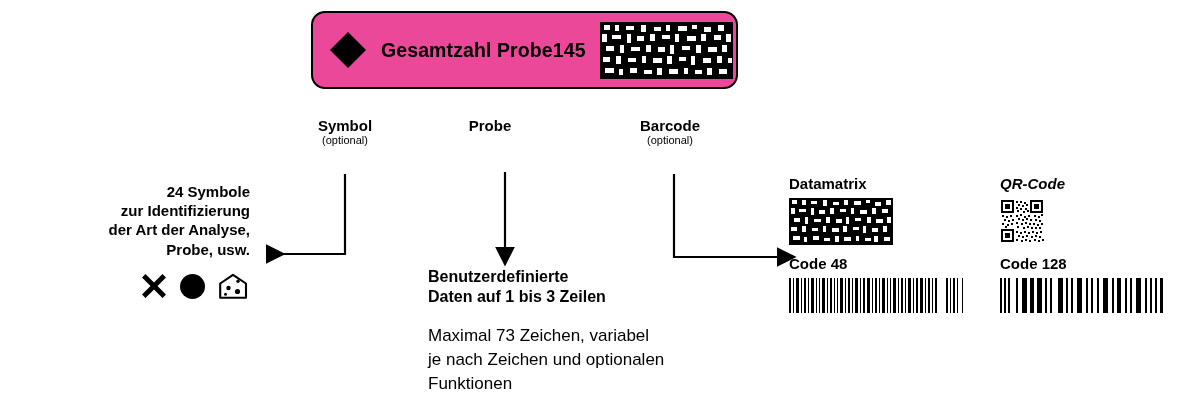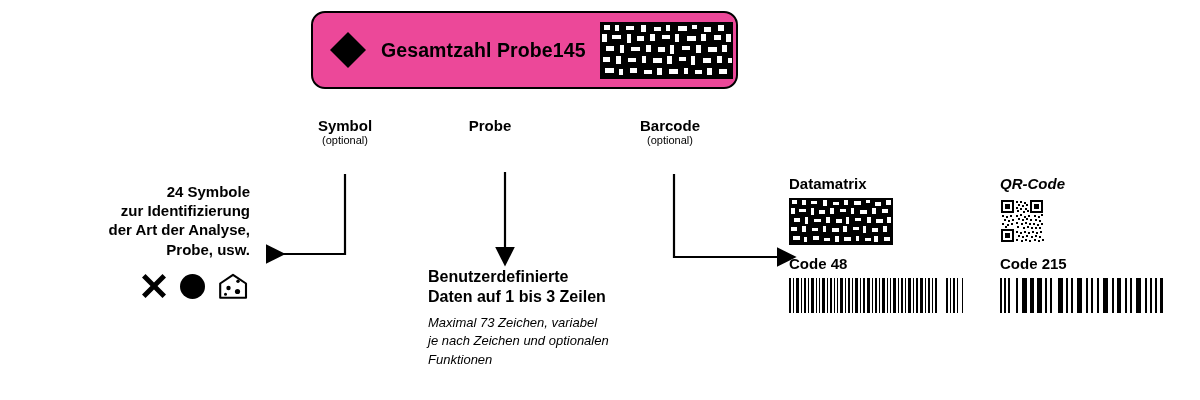--- a/index.html
+++ b/index.html
@@ -114,25 +114,24 @@
     width: 300px;
     text-align: left;
   }
   #center-title {
     font-size: 16px;
     font-weight: bold;
     line-height: 1.28;
     white-space: nowrap;
   }
   #center-note {
-    margin-top: 6px;
-    font-size: 13px;
+    margin-top: 16px;
+    font-size: 17px;
     font-weight: normal;
     line-height: 1.42;
-    font-style: italic;
   }
 
   
   .bc-heading {
     font-size: 15px;
     font-weight: bold;
     line-height: 1.1;
     white-space: nowrap;
   }
   #bc-datamatrix-label { left: 789px; top: 176px; }
@@ -455,21 +454,21 @@
     <rect x="143" y="0" width="1" height="35"></rect>
       <rect x="146" y="0" width="2" height="35"></rect>
     <rect x="157" y="0" width="2" height="35"></rect>
       <rect x="161" y="0" width="1" height="35"></rect>
     <rect x="164" y="0" width="2" height="35"></rect>
       <rect x="168" y="0" width="1" height="35"></rect>
     <rect x="173" y="0" width="1" height="35"></rect>
   </g>
 </svg>
 
-<div class="abs bc-heading" id="bc-code128-label">Code 215</div>
+<div class="abs bc-heading" id="bc-code128-label">Code 128</div>
 <svg class="abs" id="bc-code128-img" viewBox="0 0 163 35" preserveAspectRatio="none">
   <g fill="#000">
     <rect x="0" y="0" width="2" height="35"></rect>
       <rect x="4" y="0" width="2" height="35"></rect>
     <rect x="8" y="0" width="2" height="35"></rect>
       <rect x="16" y="0" width="2" height="35"></rect>
     <rect x="22" y="0" width="5" height="35"></rect>
       <rect x="30" y="0" width="4" height="35"></rect>
     <rect x="37" y="0" width="5" height="35"></rect>
       <rect x="45" y="0" width="2" height="35"></rect>

